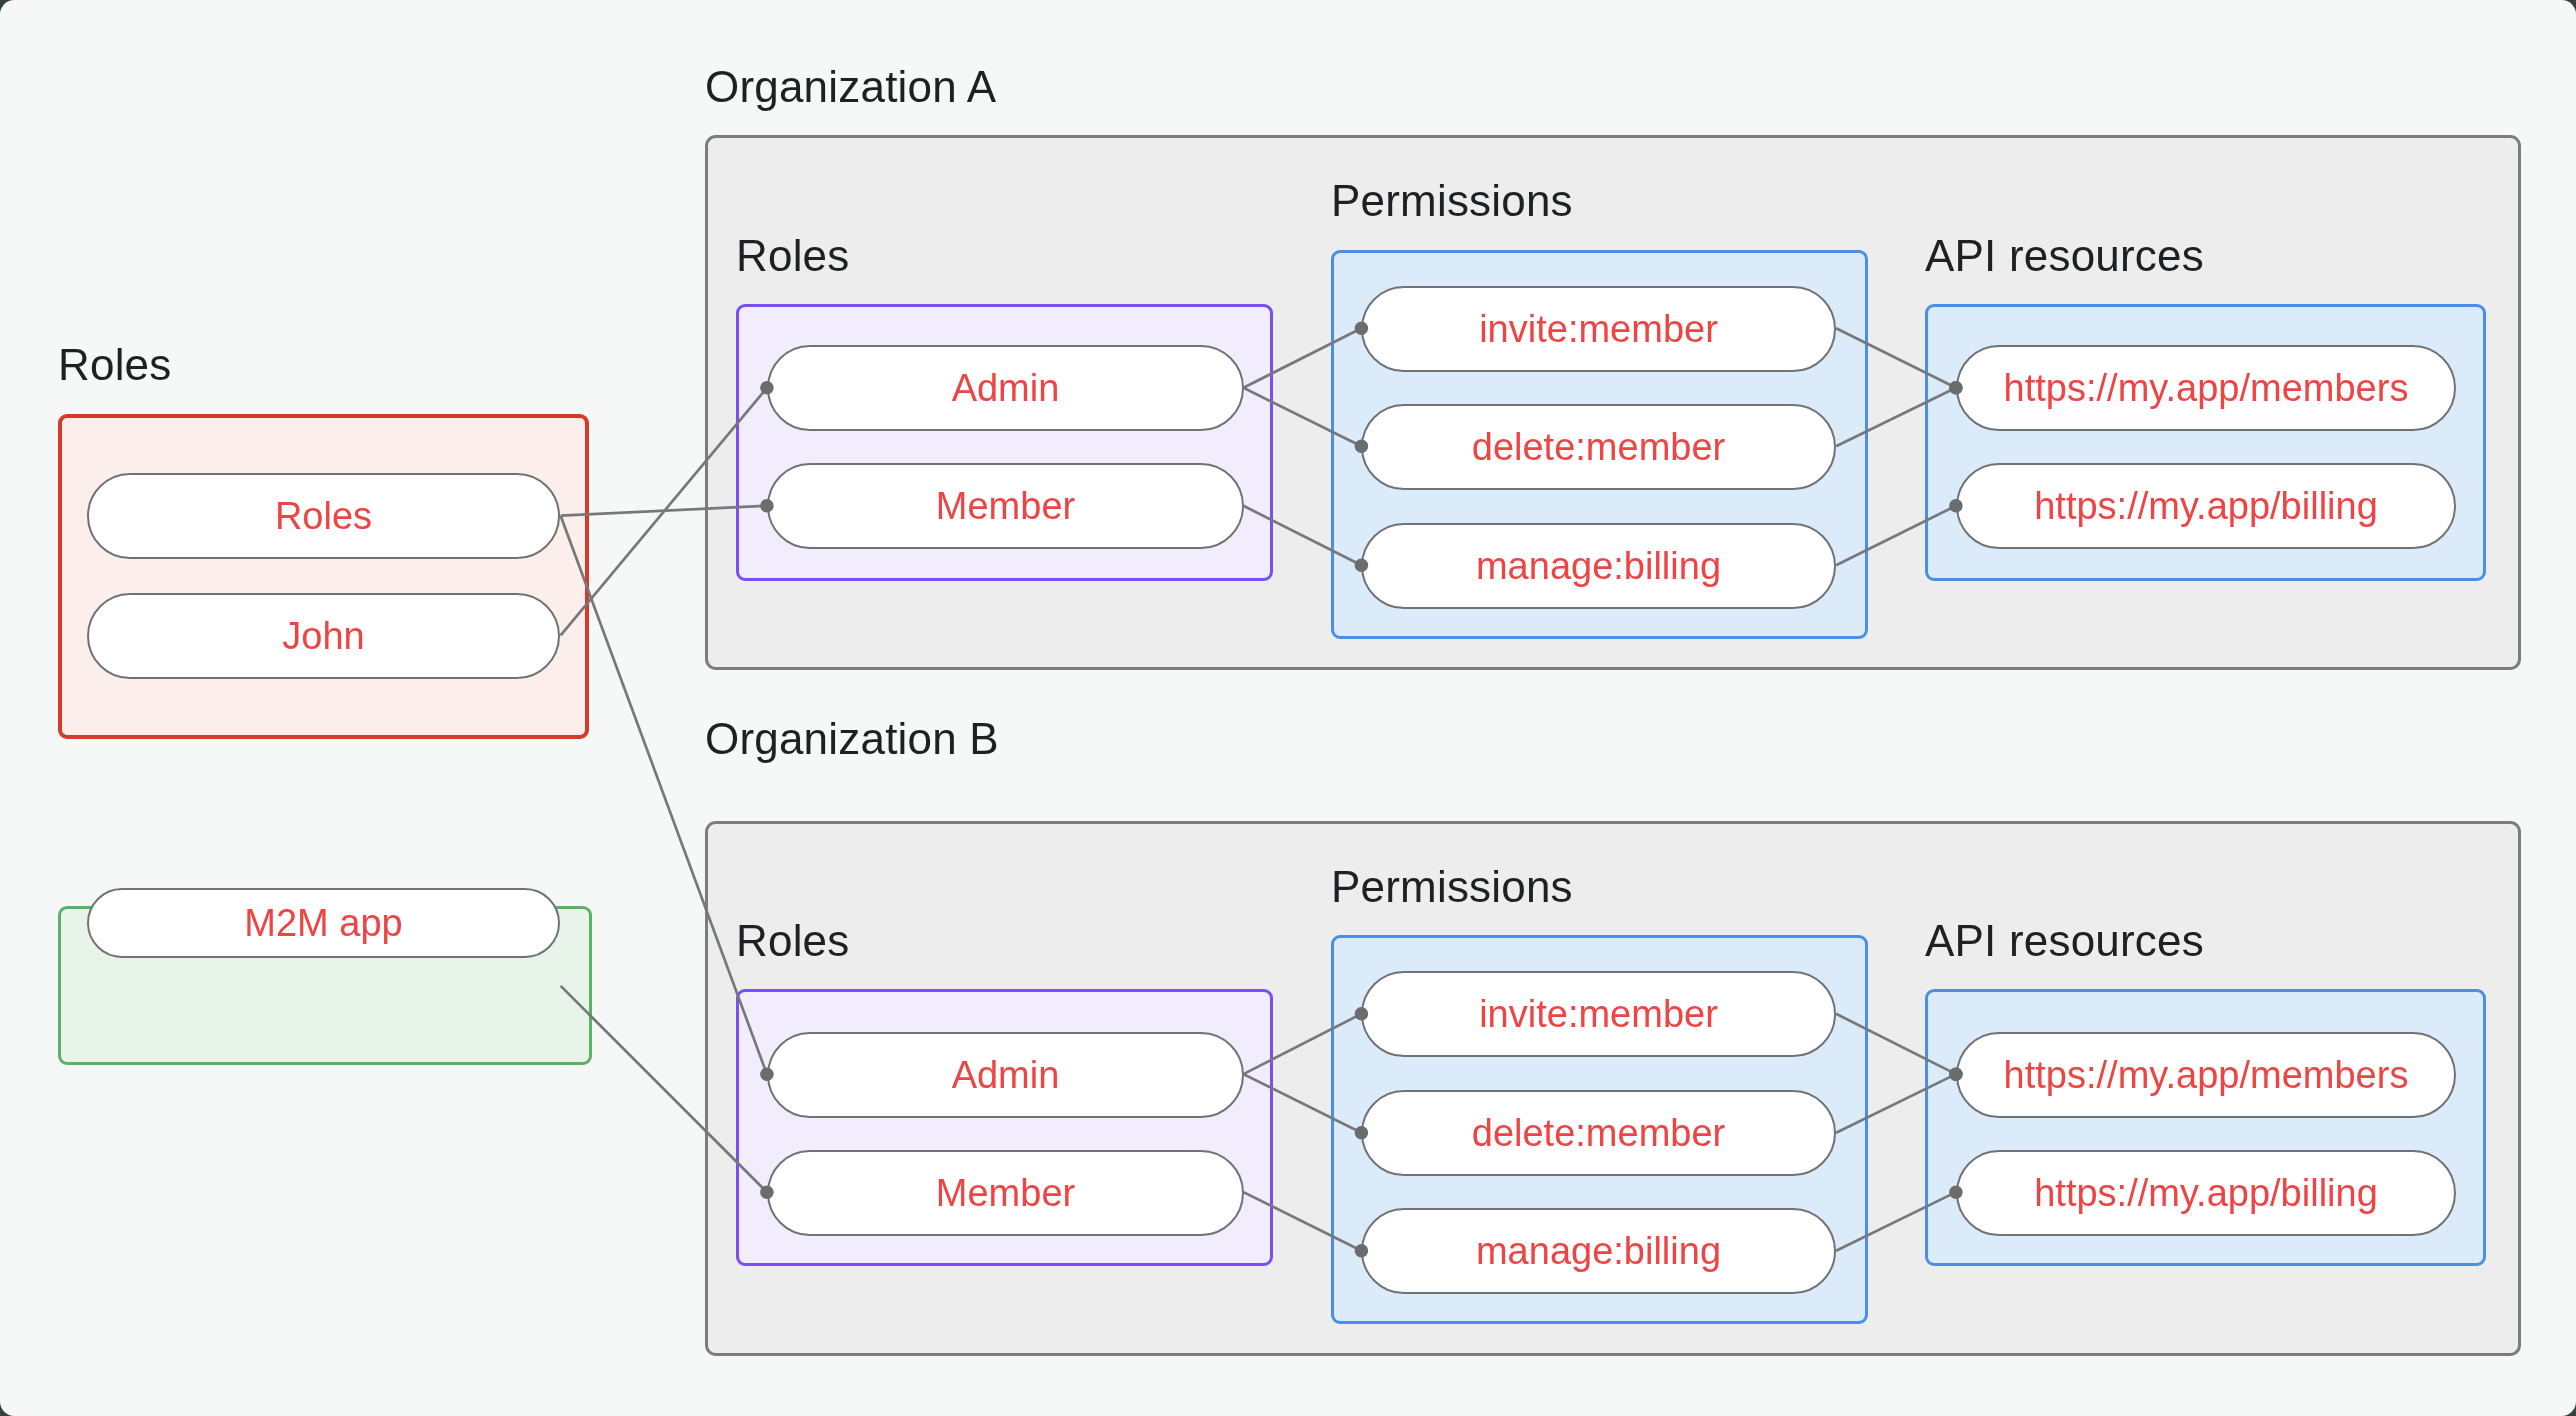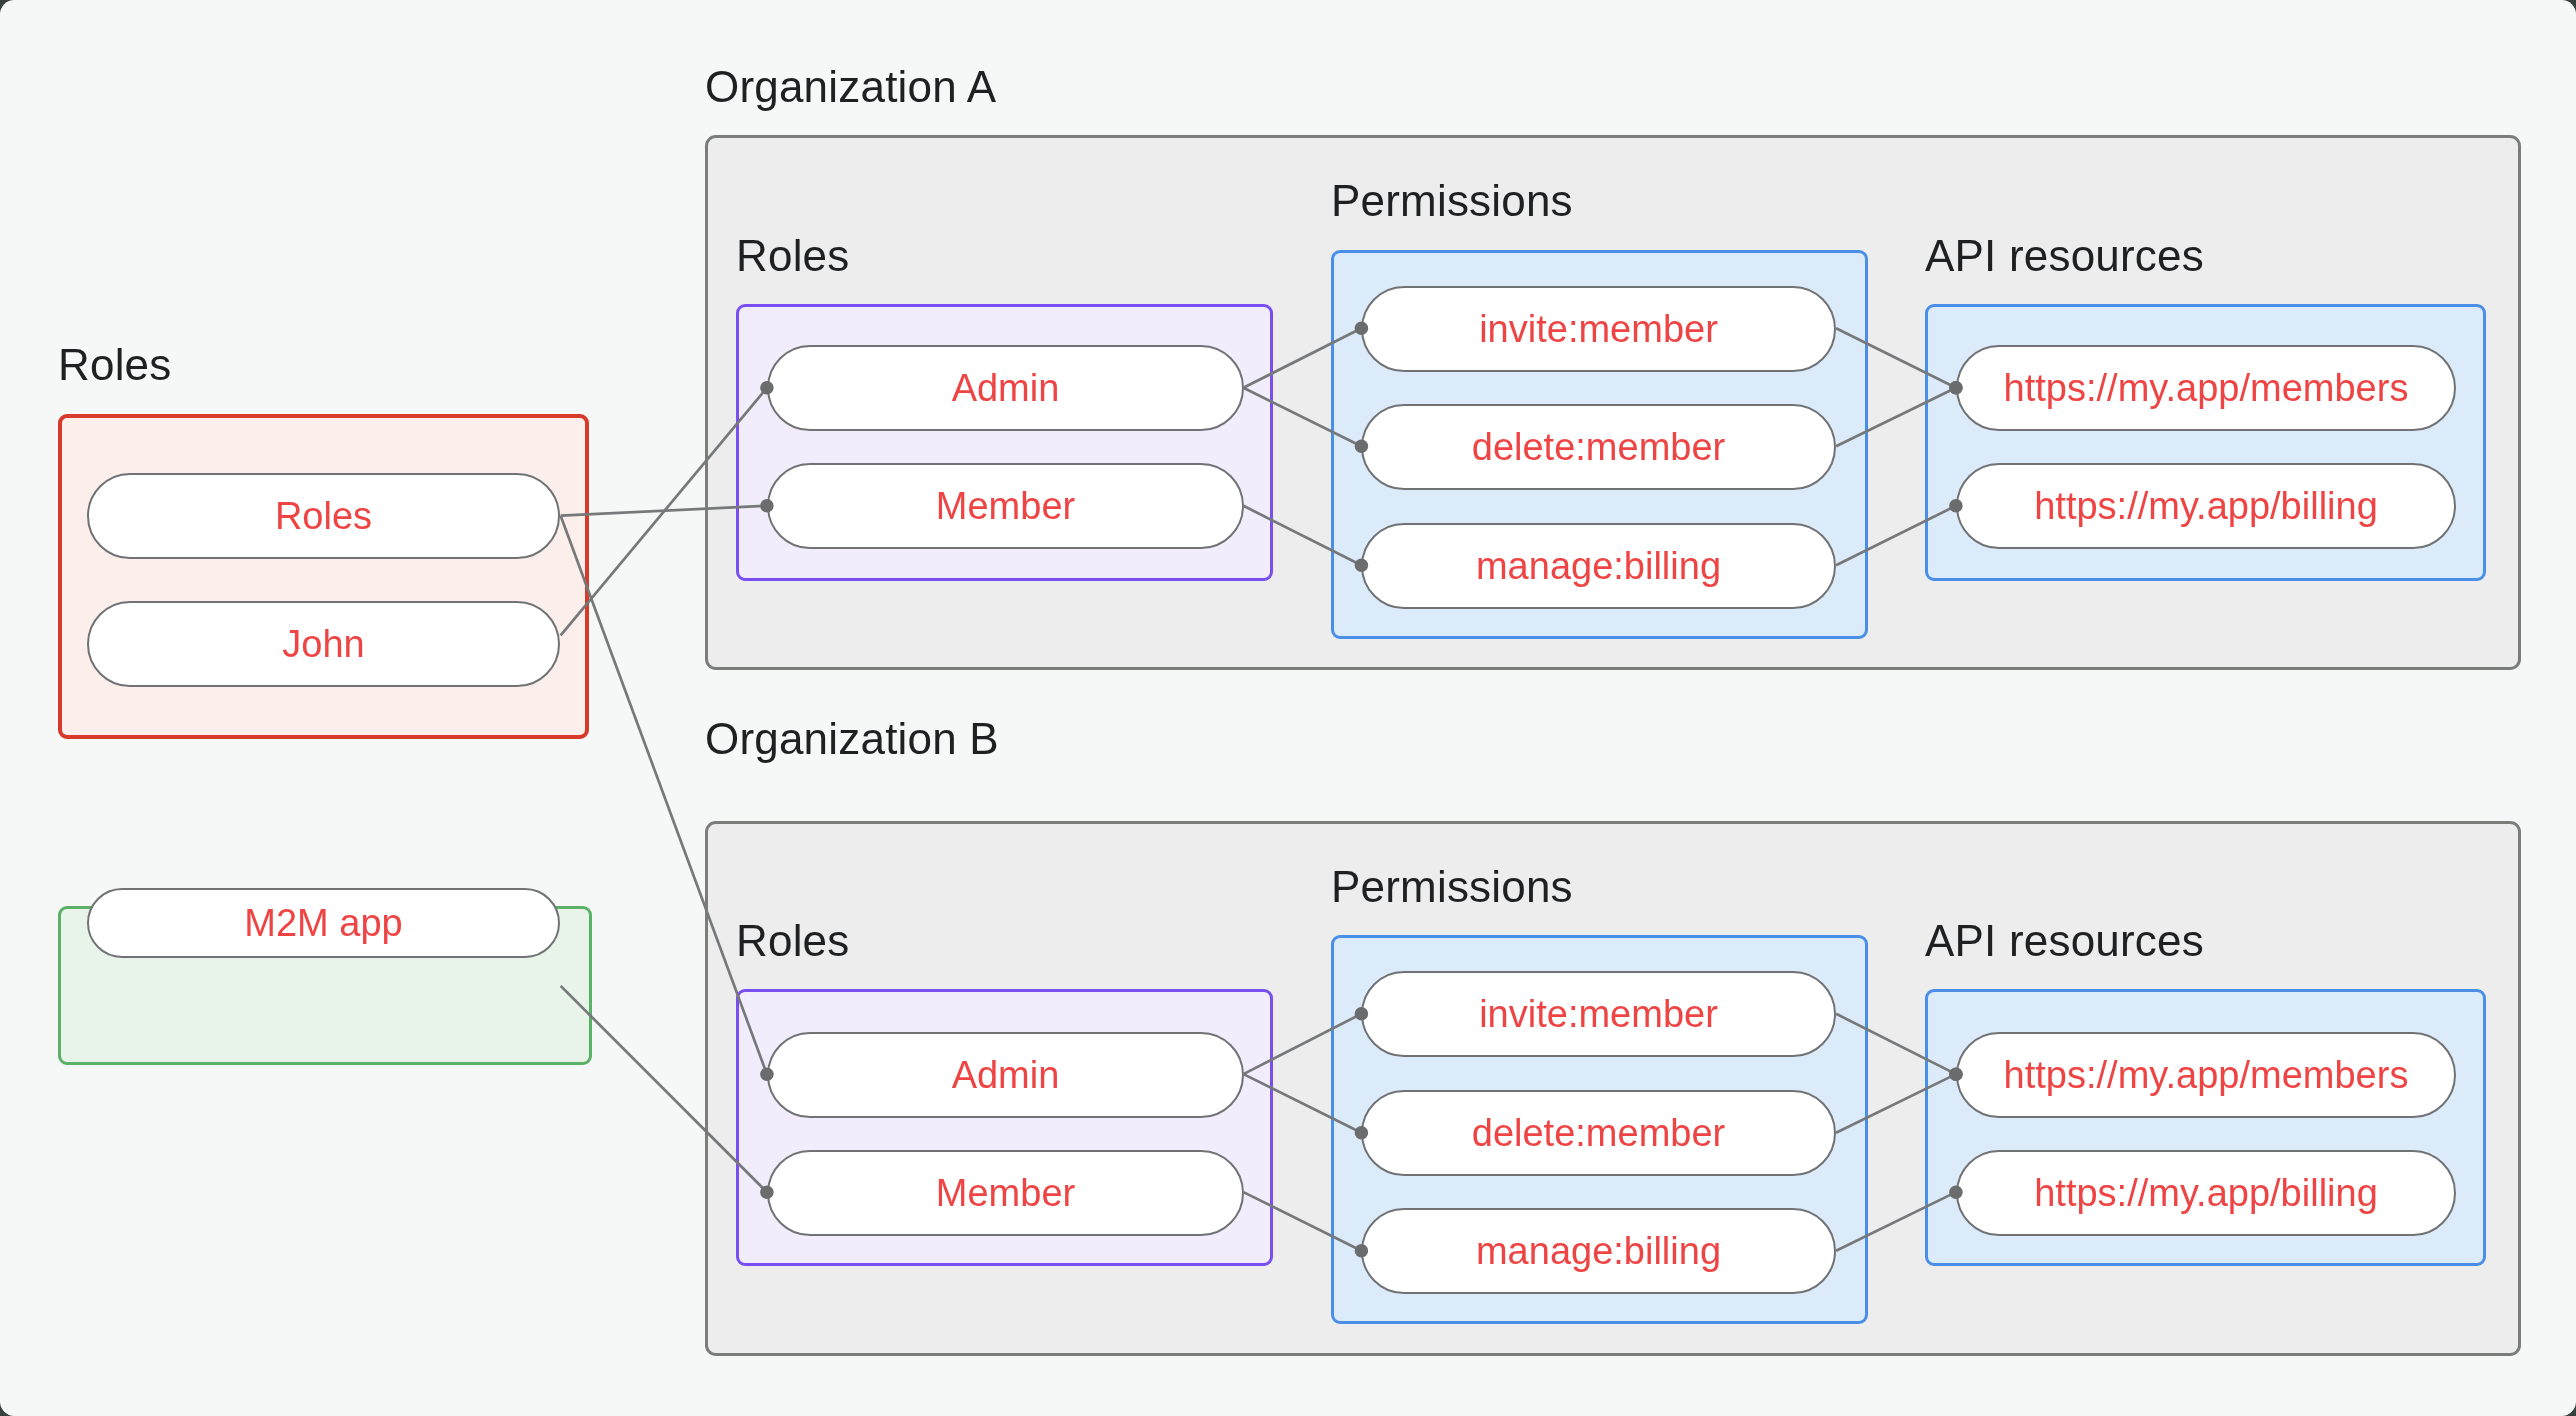--- a/index.html
+++ b/index.html
@@ -16,21 +16,21 @@
   .pill{position:absolute;box-sizing:border-box;background:var(--pill-bg,#ffffff);
         border:2.7px solid var(--pill-border,#707274);border-radius:900px;
         display:flex;align-items:center;justify-content:center;
         font-size:38px;color:#ef4444;white-space:nowrap;z-index:3;}
   #edges{position:absolute;left:0;top:0;z-index:6;pointer-events:none;}
 
   
   #lbl-users   {left:58px; top:341px;}
   #box-users   {left:58px; top:414px; width:531px; height:325px;}
   #n-sarah     {left:87px; top:473px; width:473px; height:86px;}
-  #n-john      {left:87px; top:593px; width:473px; height:86px;margin-top:8px;}
+  #n-john      {left:87px; top:593px; width:473px; height:86px;}
 
   #lbl-m2m     {left:58px; top:833px;}
   #box-m2m     {left:58px; top:906px; width:534px; height:159px;}
   #n-m2m-app   {left:87px; top:888px; width:473px; height:70px;}
 
   #lbl-org-a   {left:705px; top:63px;}
   #box-org-a   {left:705px; top:135px; width:1816px; height:535px;}
   #lbl-roles-a {left:736px; top:232px;}
   #box-roles-a {left:736px; top:304px; width:537px; height:277px;}
   #n-admin-a   {left:767px; top:345px; width:477px; height:86px;}

